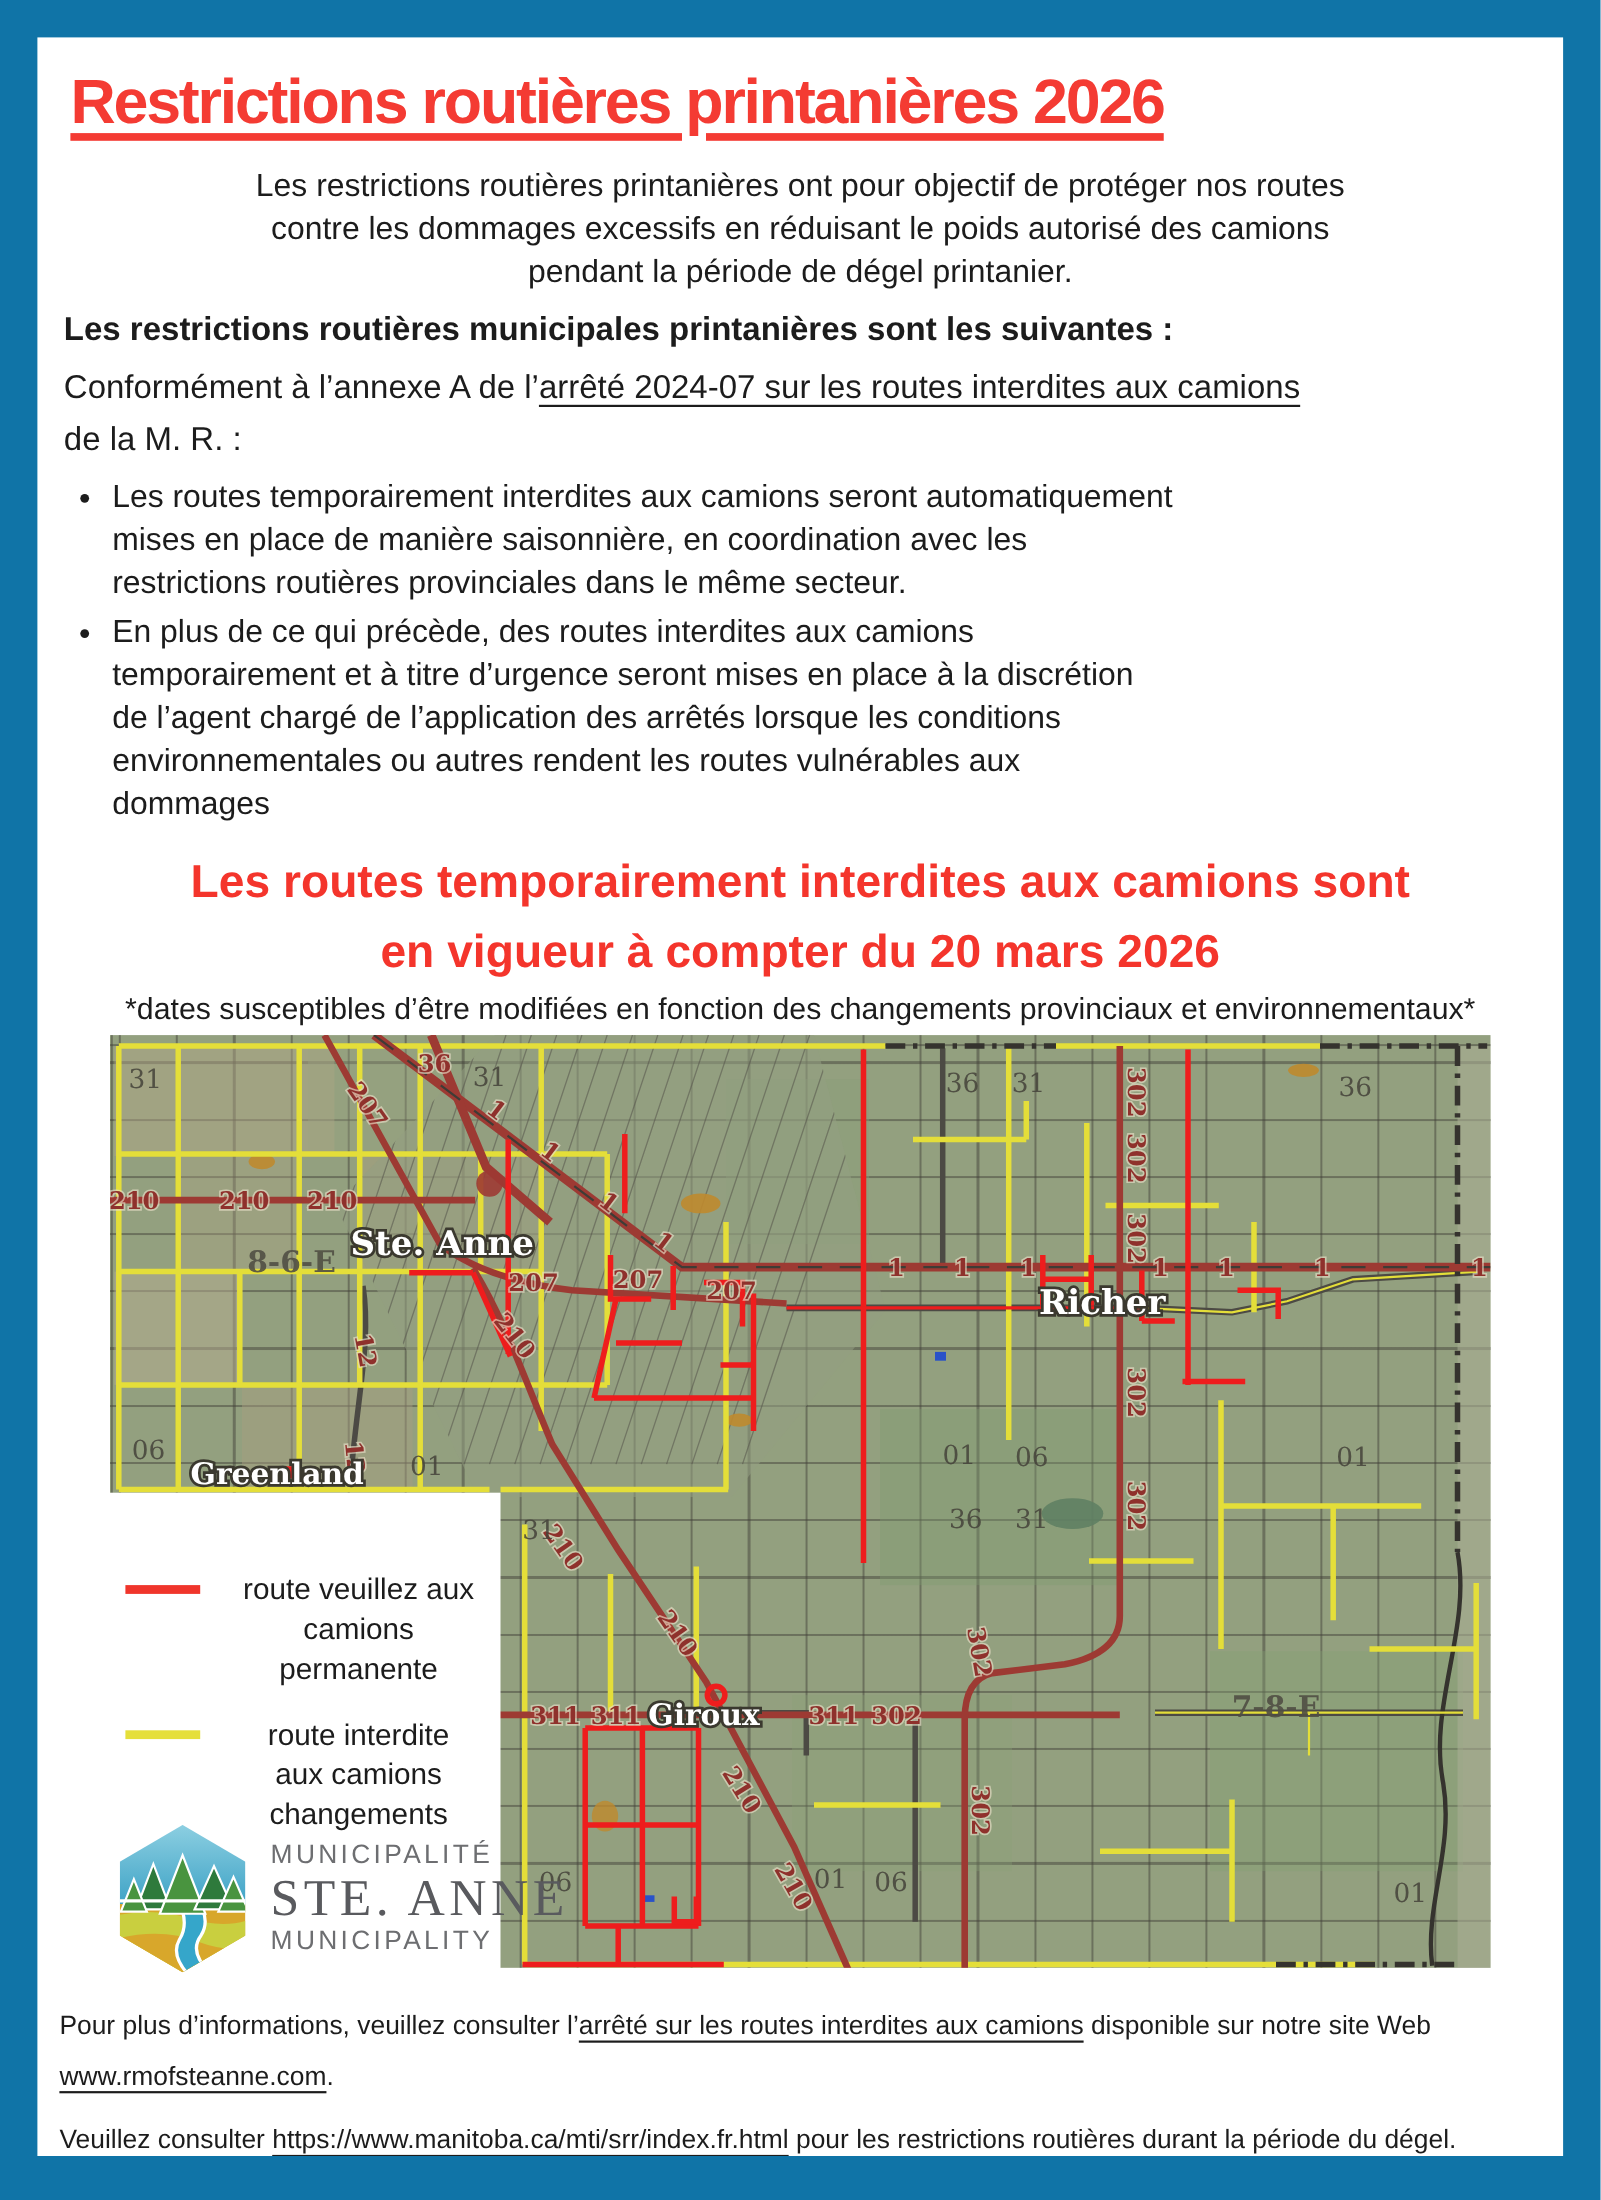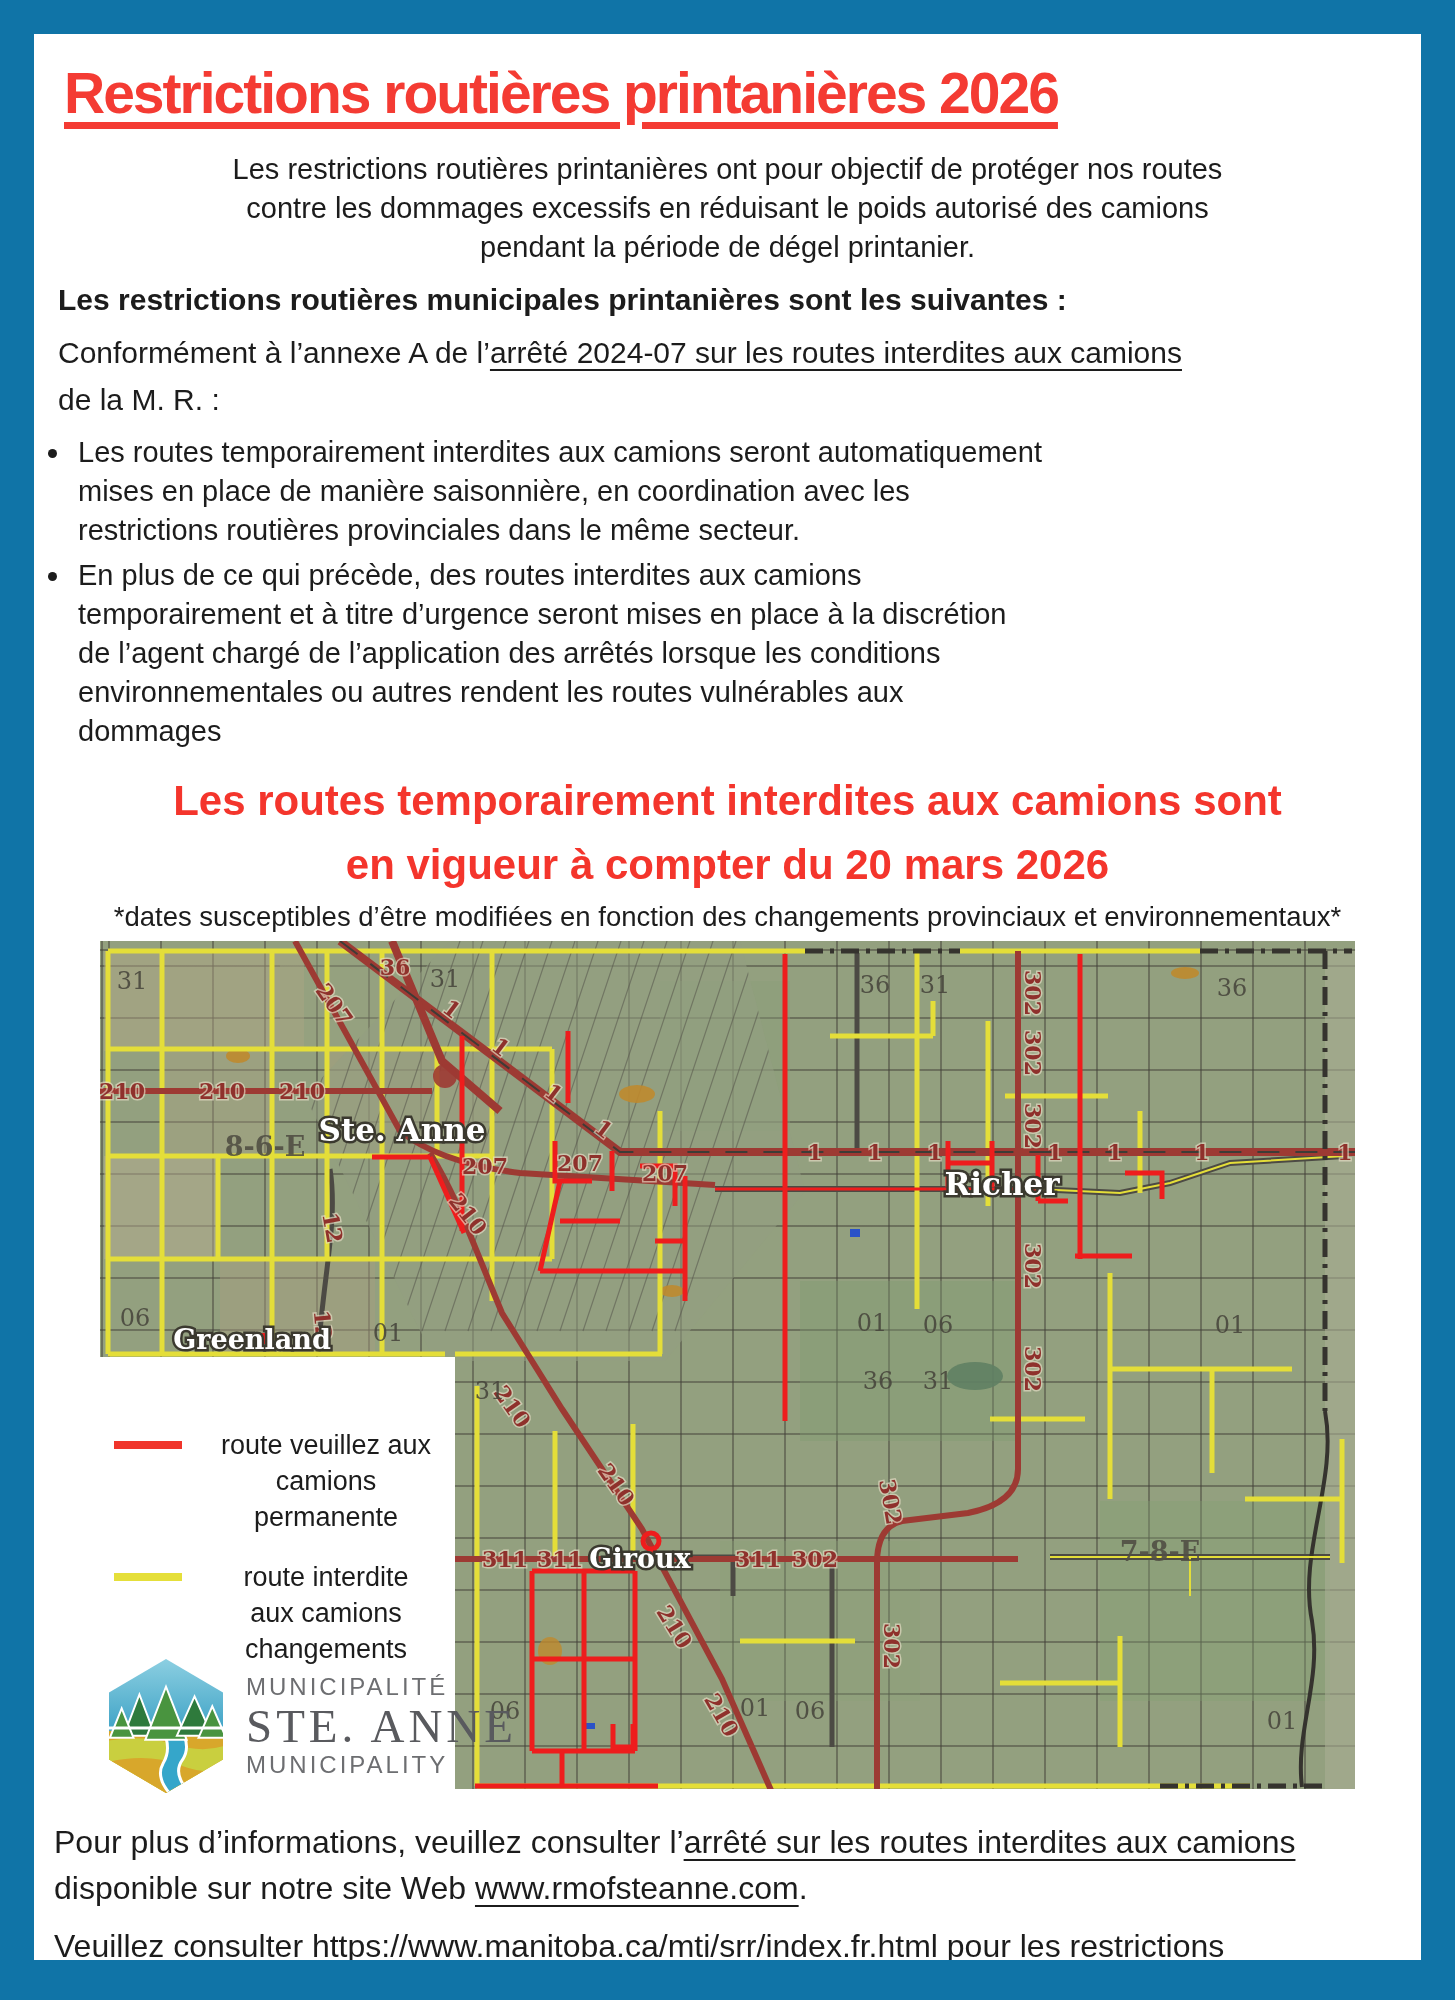--- a/index.html
+++ b/index.html
@@ -26,21 +26,21 @@
     max-width:1060px;margin:24px auto 0;text-align:center;
     font-size:29px;line-height:39px;
   }
   h2.subhead{
     margin:16px 0 0 24px;font-size:30px;font-weight:bold;
   }
   p.conform{
     max-width:1130px;margin:12px 0 0 24px;font-size:30px;line-height:47px;
   }
   .ulink{text-decoration:underline;text-underline-offset:6px;text-decoration-thickness:2px;color:inherit;}
-  ul.bullets{margin:10px 0 0 0;padding-left:38px;}
+  ul.bullets{margin:10px 0 0 0;padding-left:62px;}
   ul.bullets li{
     max-width:965px;font-size:29px;line-height:39px;margin-bottom:6px;padding-left:6px;
   }
   h2.redhead{
     margin:18px 0 0;text-align:center;color:#f4352c;
     font-size:42px;line-height:64px;font-weight:bold;
   }
   h2.redhead span{display:block;}
   p.note{
     margin:4px 0 0;text-align:center;font-size:27.5px;
@@ -69,21 +69,21 @@
   .logo-text{margin-left:16px;}
   .logo-top,.logo-bottom{
     font-size:24px;letter-spacing:3px;color:#6d6e71;
     font-family:"Liberation Sans",sans-serif;
   }
   .logo-name{
     font-family:"Liberation Serif",serif;
     font-size:47px;letter-spacing:4px;color:#595a5e;line-height:50px;
   }
   p.footer{
-    max-width:1350px;margin:18px 0 0 20px;font-size:32px;line-height:46px;
+    max-width:1350px;margin:18px 0 0 20px;font-size:24px;line-height:46px;
   }
   p.footer.second{margin-top:12px;max-width:1290px;}
   
   .pl{font-family:"DejaVu Serif",serif;font-weight:bold;fill:#ffffff;
       stroke:#3b392f;stroke-width:5px;paint-order:stroke;text-anchor:middle;}
   .rn{font-family:"DejaVu Serif",serif;font-weight:bold;font-size:22px;fill:#8f312c;
       stroke:rgba(232,222,200,.65);stroke-width:3px;paint-order:stroke;text-anchor:middle;}
   .sn{font-family:"DejaVu Serif",serif;font-size:24px;fill:#45433a;opacity:.85;text-anchor:middle;}
   .tw{font-family:"DejaVu Serif",serif;font-weight:bold;font-size:27px;fill:#514f44;opacity:.9;text-anchor:middle;}
 </style>

